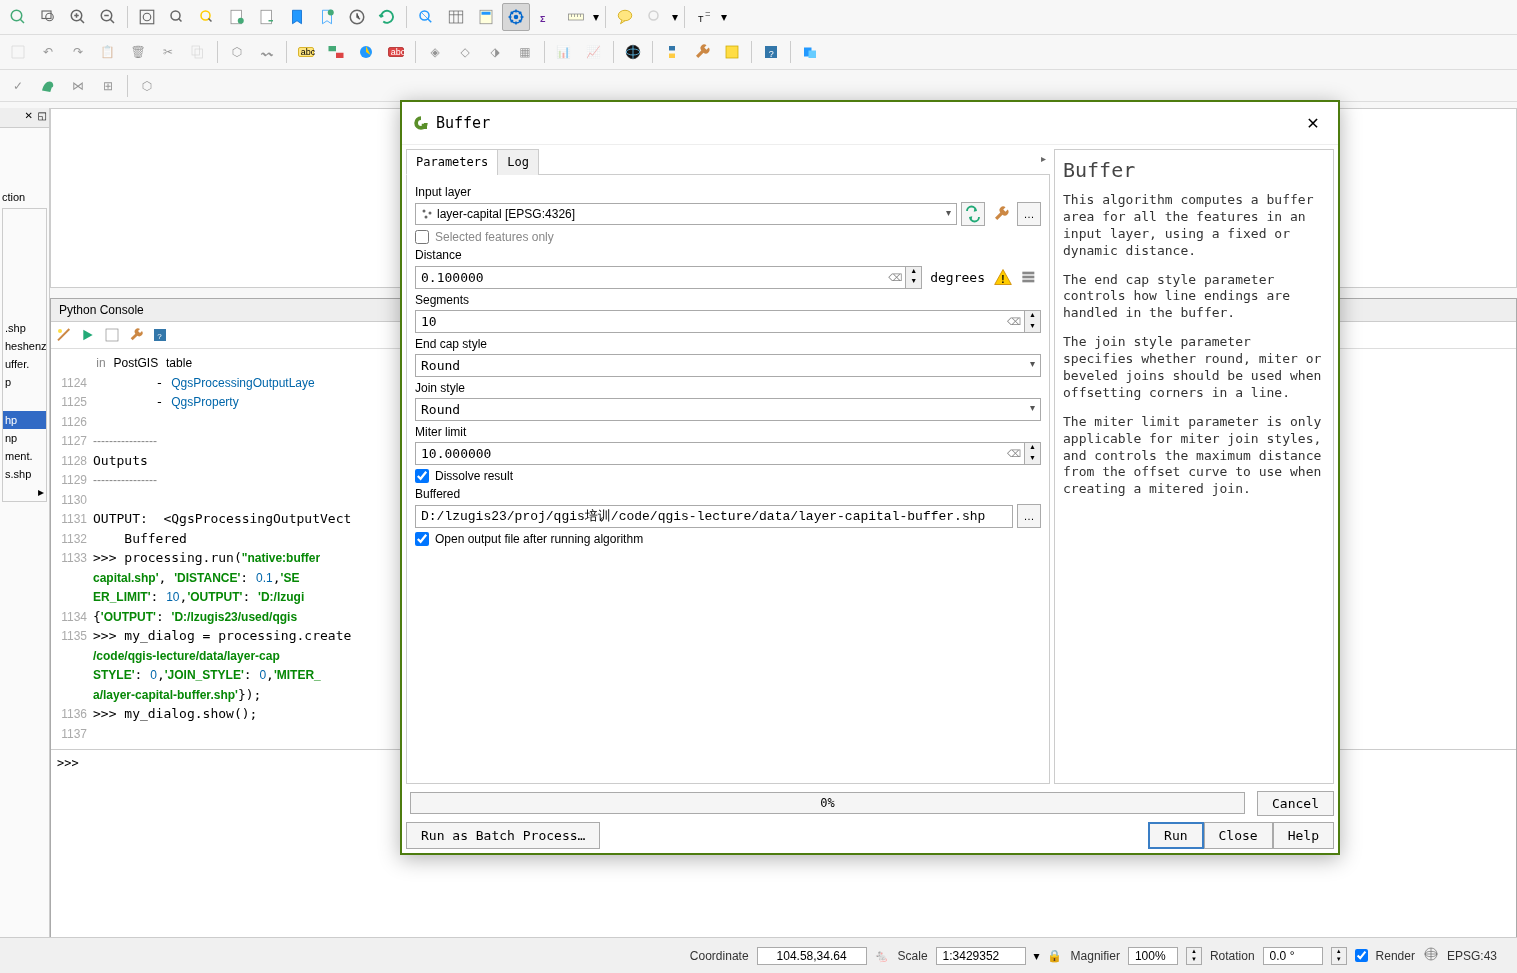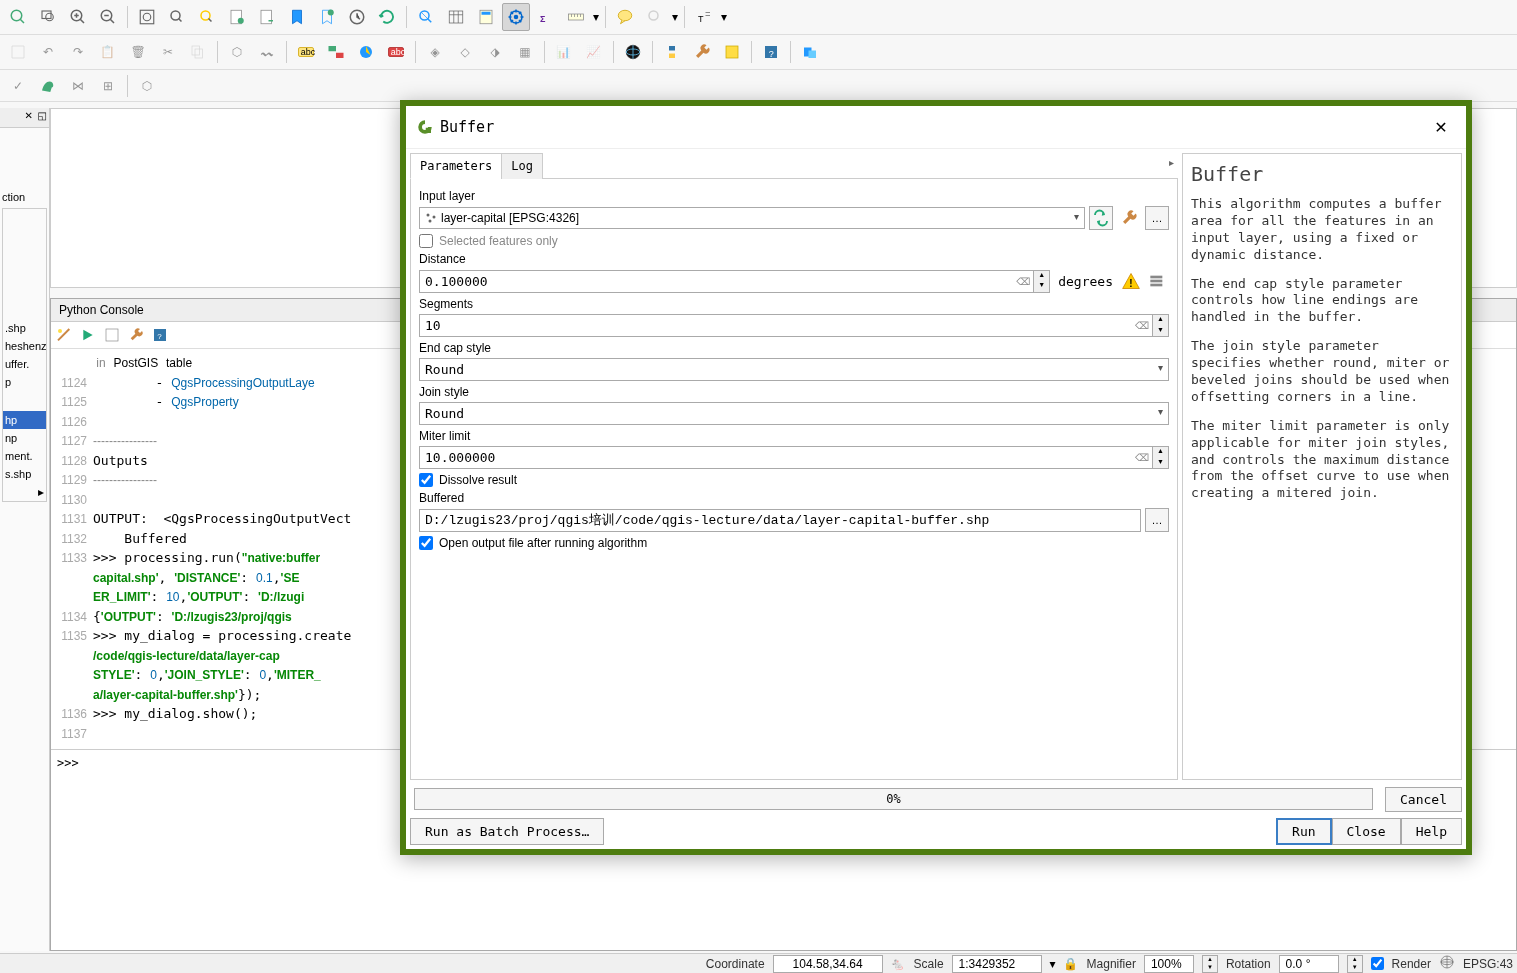--- a/index.html
+++ b/index.html
@@ -21,21 +21,21 @@
 .console-tb{padding:3px;border-bottom:1px solid #ddd;display:flex;gap:4px;}
 .console-tb-btn{width:20px;height:20px;cursor:pointer;display:flex;align-items:center;justify-content:center;}
 .console-code{font-family:Consolas,monospace;font-size:13px;padding:4px;line-height:1.5;overflow:auto;height:400px;white-space:pre;}
 .gutter{display:inline-block;width:38px;color:#aaa;text-align:right;padding-right:6px;user-select:none;}
 .code-str{color:#068806;font-weight:bold;}
 .code-num{color:#06a;}
 .code-cls{color:#06a;}
 .code-op{color:#888;}
 .code-dash{color:#888;}
 .console-input{border-top:1px solid #ccc;padding:6px;font-family:Consolas,monospace;}
-.dialog{position:absolute;left:400px;top:100px;width:1072px;height:755px;background:#fff;border:6px solid #4d7c0f;box-shadow:0 4px 20px rgba(0,0,0,0.3);display:flex;flex-direction:column;}
+.dialog{position:absolute;left:400px;top:100px;width:940px;height:755px;background:#fff;border:2px solid #4d7c0f;box-shadow:0 4px 20px rgba(0,0,0,0.3);display:flex;flex-direction:column;}
 .dlg-title{display:flex;align-items:center;padding:6px 10px;border-bottom:1px solid #eee;}
 .dlg-title-icon{width:18px;height:18px;margin-right:6px;}
 .dlg-title-text{font-size:15px;font-family:Consolas,monospace;}
 .dlg-close{margin-left:auto;width:30px;height:30px;display:flex;align-items:center;justify-content:center;font-size:16px;cursor:pointer;}
 .dlg-body{flex:1;display:flex;padding:4px;gap:4px;overflow:hidden;}
 .dlg-left{flex:1;display:flex;flex-direction:column;}
 .dlg-right{width:280px;border:1px solid #ccc;padding:8px;overflow:auto;}
 .dlg-right h2{font-family:Consolas,monospace;font-size:20px;color:#444;margin-bottom:10px;font-weight:normal;}
 .dlg-right p{font-family:Consolas,monospace;font-size:13px;color:#333;margin-bottom:12px;line-height:1.3;}
 .tabs{display:flex;border-bottom:1px solid #ccc;}
@@ -54,21 +54,21 @@
 .clear-x{position:absolute;right:20px;top:50%;transform:translateY(-50%);width:14px;height:14px;font-size:10px;color:#888;cursor:pointer;display:flex;align-items:center;justify-content:center;}
 .icon-btn{width:24px;height:24px;border:1px solid #aaa;background:#f5f5f5;display:flex;align-items:center;justify-content:center;cursor:pointer;font-size:11px;}
 .chk{display:flex;align-items:center;gap:6px;margin:4px 0;}
 .chk input{width:14px;height:14px;}
 .unit-lbl{font-family:Consolas,monospace;font-size:13px;padding:0 4px;}
 .warn-icon{width:20px;height:20px;}
 .progress{height:22px;border:1px solid #aaa;background:#f5f5f5;display:flex;align-items:center;justify-content:center;font-family:Consolas,monospace;margin:4px;}
 .dlg-btns{display:flex;padding:4px;}
 .btn{border:1px solid #aaa;background:#f5f5f5;padding:4px 14px;font-family:Consolas,monospace;cursor:pointer;font-size:13px;}
 .btn.primary{border:2px solid #3a7ec5;}
-.status-bar{position:absolute;bottom:0;left:0;right:0;height:20px;background:#f0f0f0;border-top:1px solid #ccc;display:flex;align-items:center;justify-content:flex-end;gap:8px;padding:0 4px;font-family:Consolas,monospace;font-size:11px;}
+.status-bar{position:absolute;bottom:0;left:0;right:0;height:36px;background:#f0f0f0;border-top:1px solid #ccc;display:flex;align-items:center;justify-content:flex-end;gap:8px;padding:0 20px;font-family:Consolas,monospace;font-size:11px;}
 .sb-field{border:1px solid #aaa;padding:1px 6px;background:#fff;}
 .sb-lbl{color:#333;}
 .sb-spin{width:16px;display:flex;flex-direction:column;border:1px solid #aaa;}
 .sb-spin-b{height:8px;font-size:6px;text-align:center;background:#f0f0f0;cursor:pointer;}
 .layer-dd{display:flex;align-items:center;gap:4px;}
 .layer-ico{width:12px;height:12px;}
 .expand-arrow{position:absolute;right:4px;top:4px;font-size:10px;color:#666;cursor:pointer;}
 </style>
 </head>
 <body>
@@ -383,21 +383,21 @@
 <span class="gutter">1126</span>
 <span class="gutter">1127</span><span class="code-dash">----------------</span>
 <span class="gutter">1128</span>Outputs
 <span class="gutter">1129</span><span class="code-dash">----------------</span>
 <span class="gutter">1130</span>
 <span class="gutter">1131</span>OUTPUT:  &lt;QgsProcessingOutputVect
 <span class="gutter">1132</span>    Buffered
 <span class="gutter">1133</span>&gt;&gt;&gt; processing.run(<span class="code-str">"native:buffer</span>
 <span class="gutter"></span><span class="code-str">capital.shp'</span>, <span class="code-str">'DISTANCE'</span>: <span class="code-num">0.1</span>,<span class="code-str">'SE</span>
 <span class="gutter"></span><span class="code-str">ER_LIMIT'</span>: <span class="code-num">10</span>,<span class="code-str">'OUTPUT'</span>: <span class="code-str">'D:/lzugi</span>
-<span class="gutter">1134</span>{<span class="code-str">'OUTPUT'</span>: <span class="code-str">'D:/lzugis23/proj/qgis</span>
+<span class="gutter">1134</span>{<span class="code-str">'OUTPUT'</span>: <span class="code-str">'D:/lzugis23/used/qgis</span>
 <span class="gutter">1135</span>&gt;&gt;&gt; my_dialog = processing.create
 <span class="gutter"></span><span class="code-str">/code/qgis-lecture/data/layer-cap</span>
 <span class="gutter"></span><span class="code-str">STYLE'</span>: <span class="code-num">0</span>,<span class="code-str">'JOIN_STYLE'</span>: <span class="code-num">0</span>,<span class="code-str">'MITER_</span>
 <span class="gutter"></span><span class="code-str">a/layer-capital-buffer.shp'</span>});
 <span class="gutter">1136</span>&gt;&gt;&gt; my_dialog.show();
 <span class="gutter">1137</span></div>
       <div class="console-input">&gt;&gt;&gt;</div>
     </div>
   </div>
 </div>

